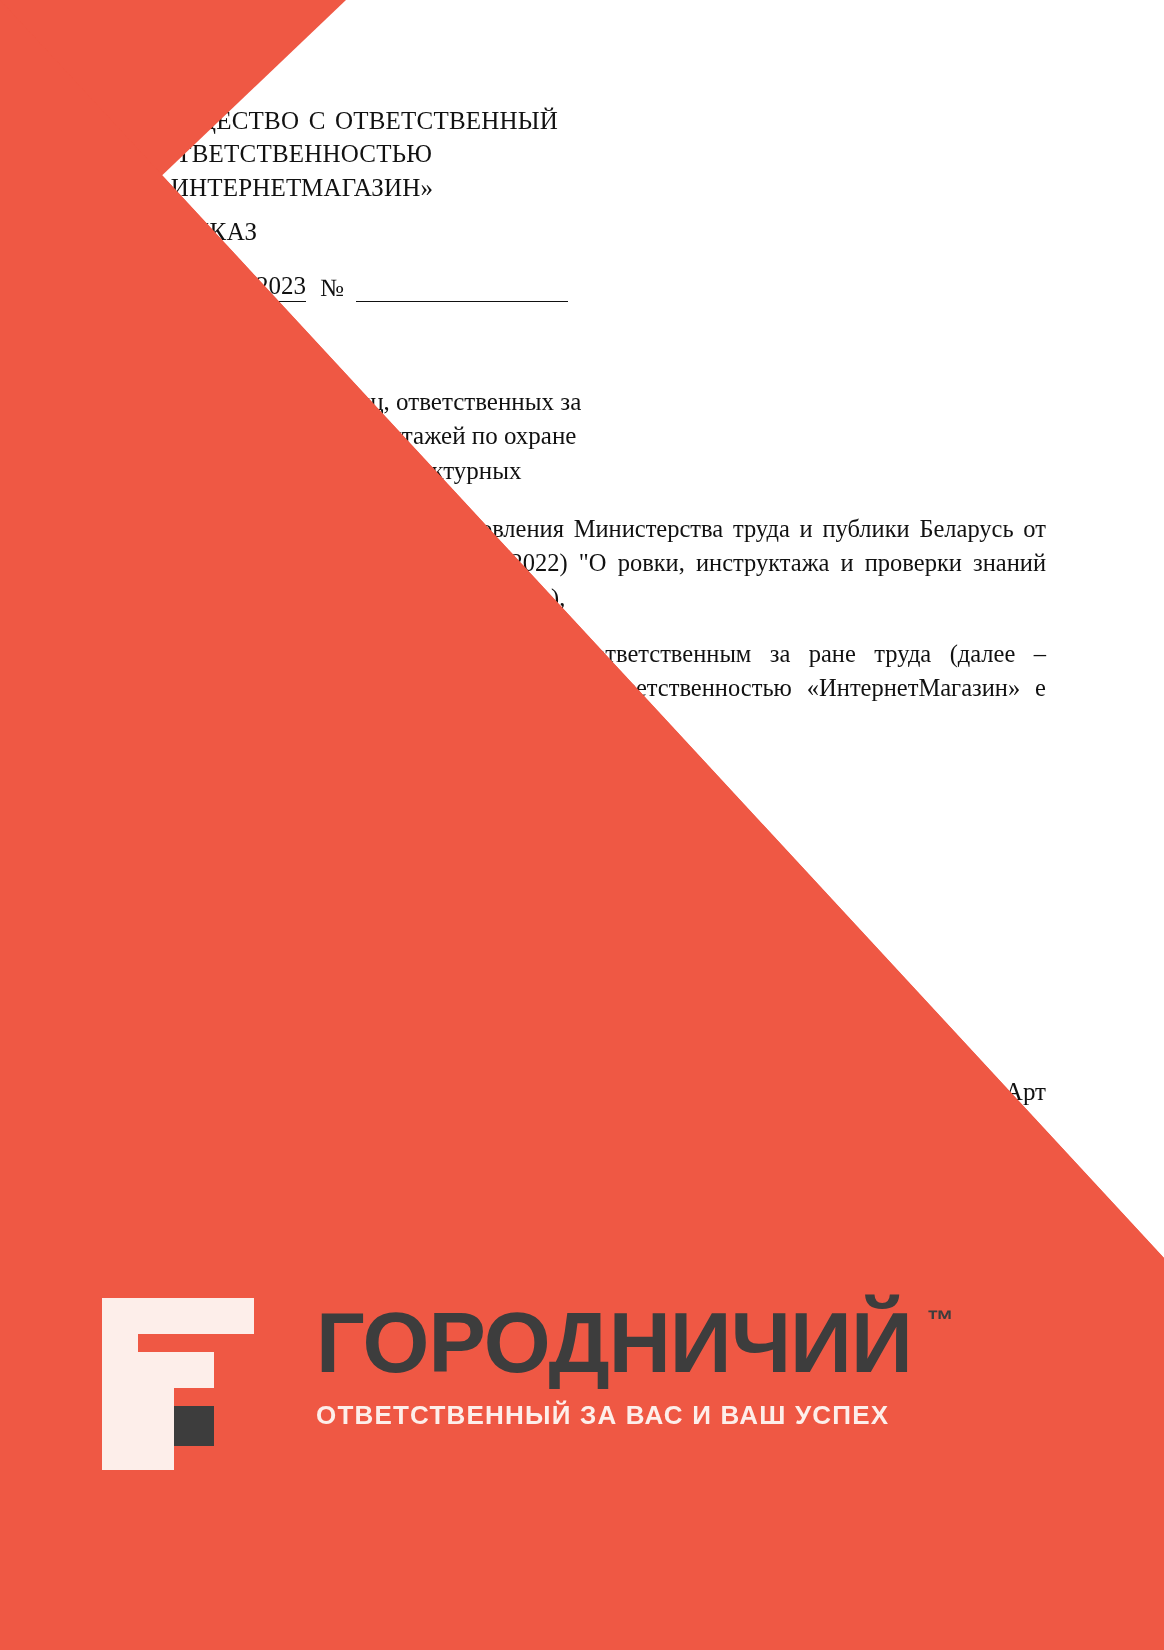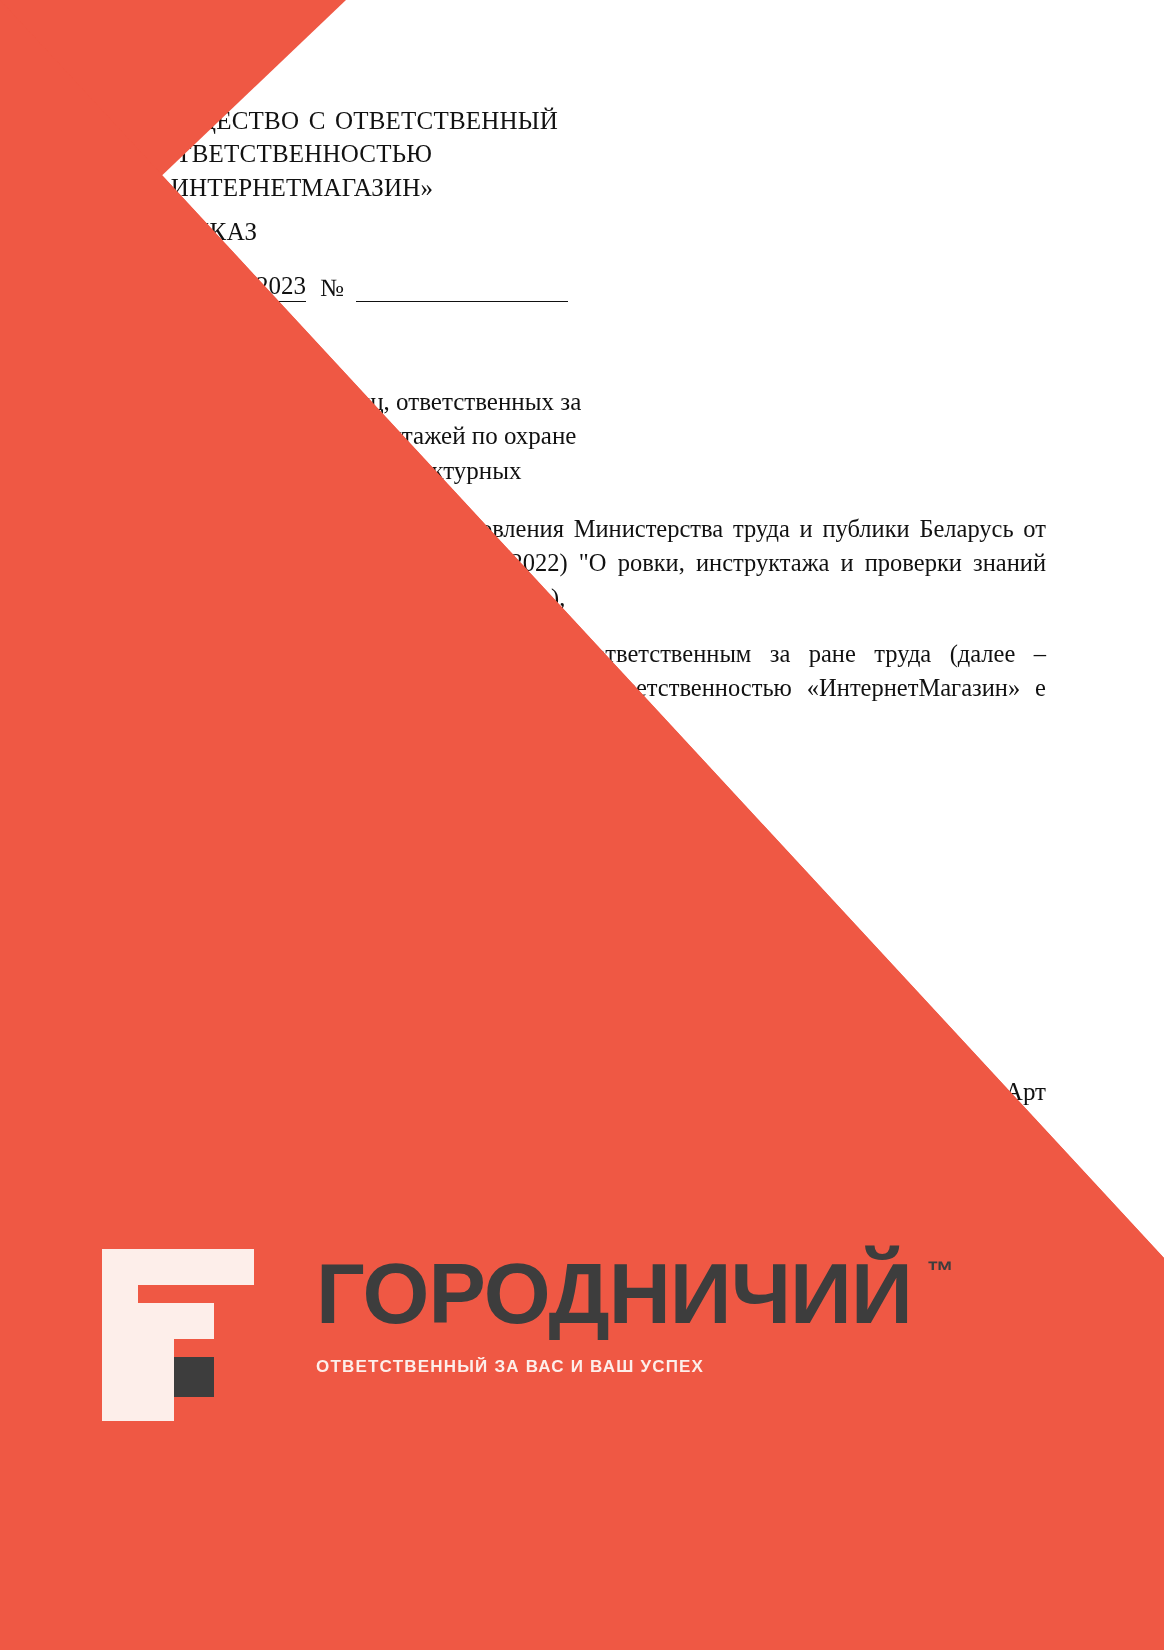--- a/index.html
+++ b/index.html
@@ -135,21 +135,21 @@
     inset: 0;
     z-index: 2;
     pointer-events: none;
   }
 
   
   .logo {
     position: absolute;
     z-index: 3;
     left: 98px;
-    top: 1245px;
+    top: 1294px;
     width: 790px;
     height: 190px;
   }
   .mark {
     position: absolute;
     left: 0;
     top: 0;
     width: 160px;
     height: 180px;
   }
@@ -175,25 +175,25 @@
     right: -42px;
     top: 6px;
     font-size: 27px;
     letter-spacing: 0;
     color: #3d3d3d;
     font-weight: bold;
   }
   .tagline {
     font-family: "Liberation Sans", "DejaVu Sans", sans-serif;
     font-weight: bold;
-    font-size: 17px;
+    font-size: 26px;
     color: #fdeeea;
     letter-spacing: 1.2px;
     white-space: nowrap;
-    margin-top: 22px;
+    margin-top: 16px;
   }
 </style>
 </head>
 <body>
 
 <div id="page">
 
   <div class="doc">
 
     <div class="org-block">

